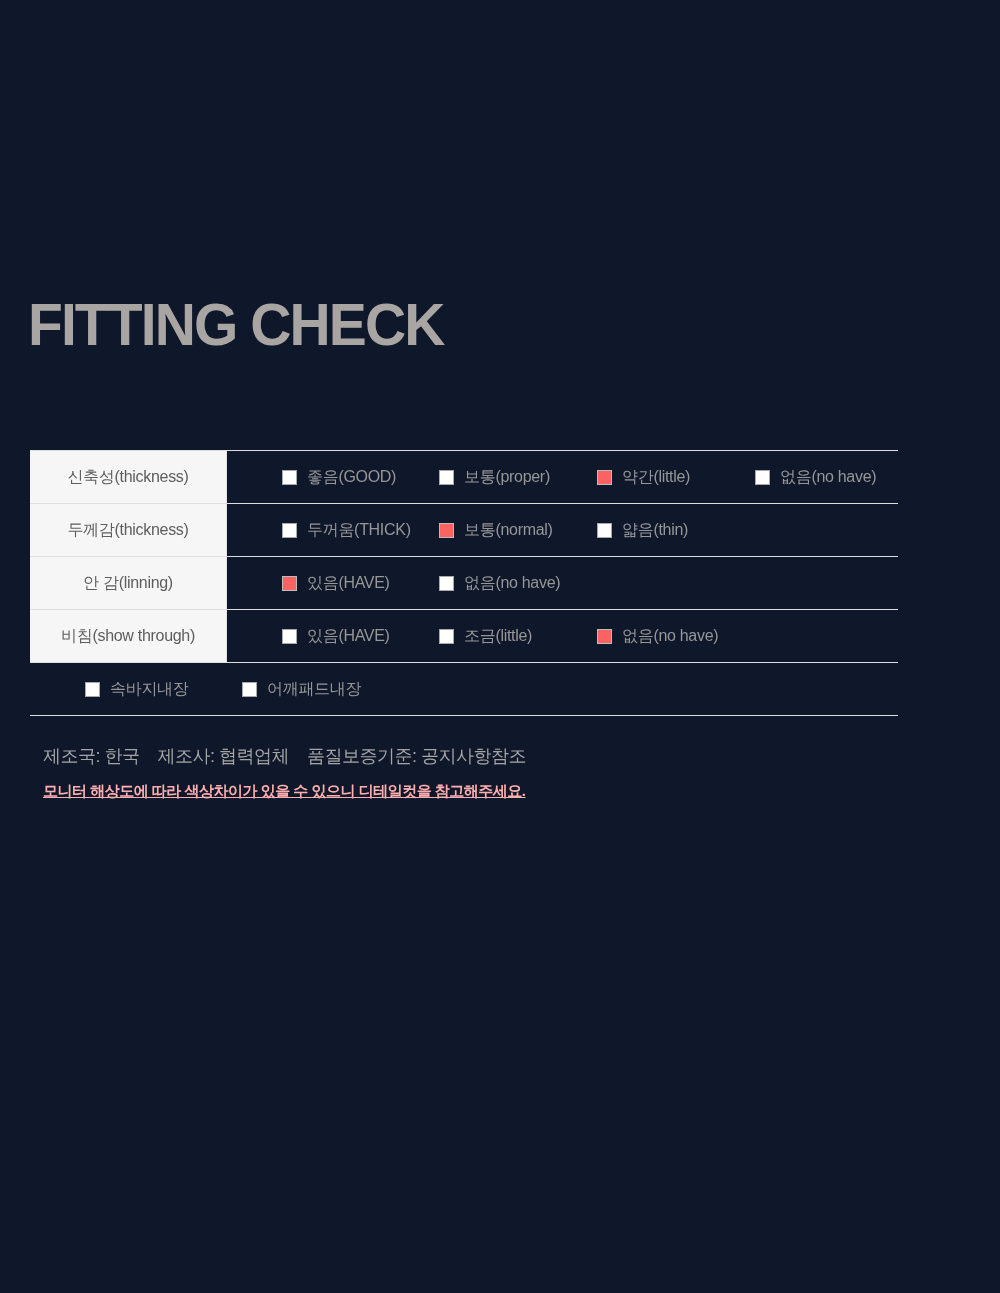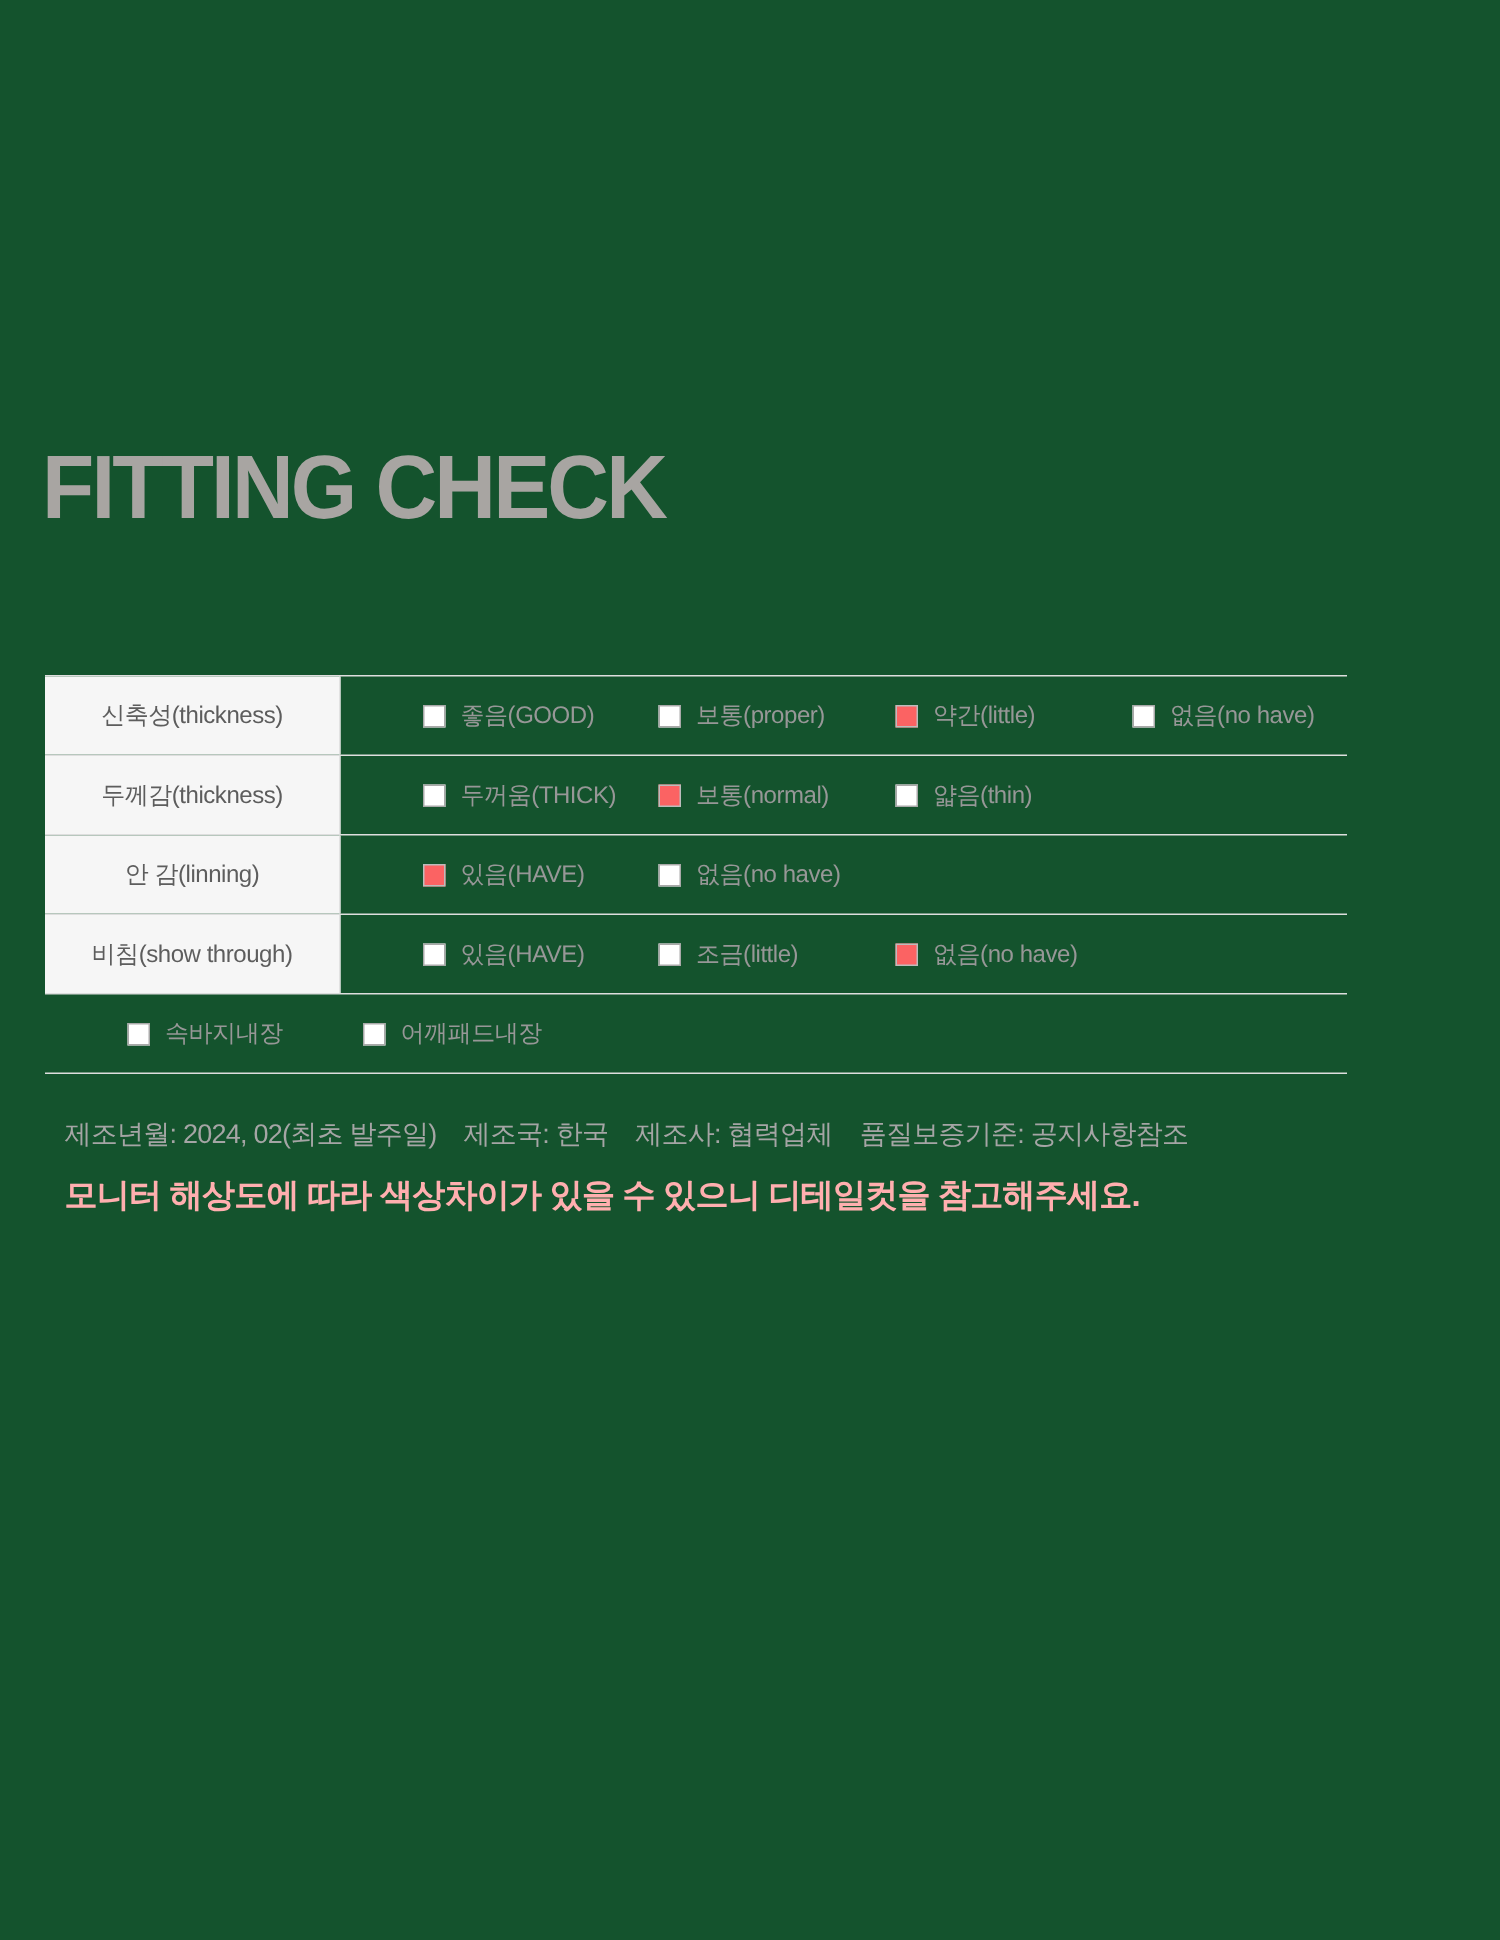--- a/index.html
+++ b/index.html
@@ -5,21 +5,21 @@
   html, body {
     margin: 0;
     padding: 0;
     background: #ffffff;
     font-family: "Liberation Sans", "DejaVu Sans", sans-serif;
   }
   .canvas {
     position: relative;
     width: 1000px;
     height: 1293px;
-    background: #14532d;
+    background: #0f172a;
     overflow: hidden;
   }
   .page-title {
     position: absolute;
     left: 28px;
     top: 295px;
     margin: 0;
     font-size: 60px;
     line-height: 60px;
     font-weight: bold;
@@ -96,25 +96,26 @@
     gap: 18px;
     font-size: 18px;
     color: #a5a5a5;
     letter-spacing: -0.5px;
     white-space: nowrap;
   }
   .notice-line {
     position: absolute;
     left: 43px;
     top: 782px;
-    font-size: 22px;
+    font-size: 15px;
     font-weight: bold;
     color: #ffafaf;
     letter-spacing: -0.5px;
     white-space: nowrap;
+    text-decoration: underline;
   }
 </style>
 </head>
 <body>
 
 <div class="canvas">
 
   <h1 class="page-title">FITTING CHECK</h1>
 
   <div class="fitting-table">
@@ -200,21 +201,20 @@
         <div class="option c1">
           <span class="checkbox" data-state="unchecked"></span>
           <span class="option-label">속바지내장</span>
         </div>
       </div>
     </div>
 
   </div>
 
   <div class="info-line">
-    <span>제조년월: 2024, 02(최초 발주일)</span>
     <span>제조국: 한국</span>
     <span>제조사: 협력업체</span>
     <span>품질보증기준: 공지사항참조</span>
   </div>
 
   <div class="notice-line">모니터 해상도에 따라 색상차이가 있을 수 있으니 디테일컷을 참고해주세요.</div>
 
 </div>
 
 </body></html>

